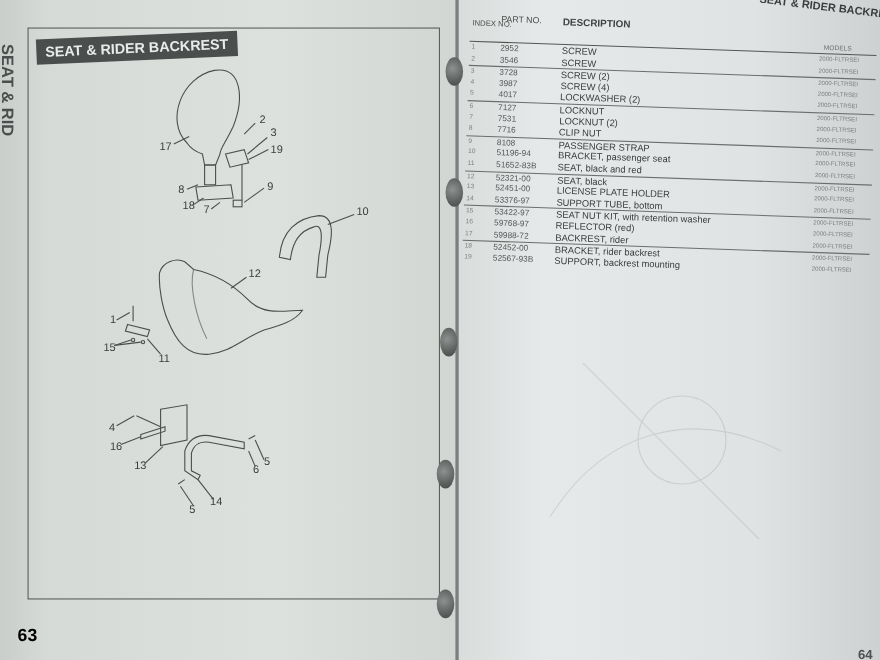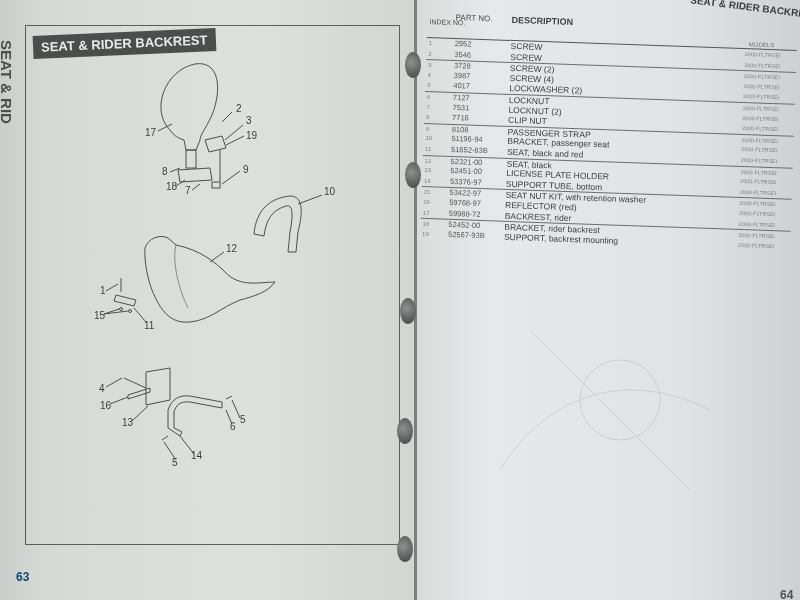--- a/index.html
+++ b/index.html
@@ -37,21 +37,21 @@
     }
     .title-banner {
       position: absolute; left: 33px; top: 32px;
       background: #4a4e4d; color: #e8ebea;
       font-weight: bold; font-size: 13px; padding: 4px 8px;
       transform: rotate(-2.5deg);
     }
     .diagram { position: absolute; left: 0; top: 0; width: 416px; height: 600px; }
     .callout { font-family: "Liberation Sans", sans-serif; font-size: 10px; fill: #3a3d3d; }
     .page-num-left {
-      position: absolute; left: 16px; top: 570px; font-size: 12px; font-weight: bold; color: #0c4a6e;
+      position: absolute; left: 16px; top: 570px; font-size: 16px; font-weight: bold; color: #000000;
     }
     .page-num-right {
       position: absolute; left: 780px; top: 588px; font-size: 12px; font-weight: bold; color: #4e5251;
     }
     .right-header {
       position: absolute; left: 690px; top: 2px; font-size: 10px; font-weight: bold; color: #3a3d3d;
       transform: rotate(7deg); white-space: nowrap;
     }
     .table-wrap {
       position: absolute; left: 428px; top: 8px; width: 370px;

